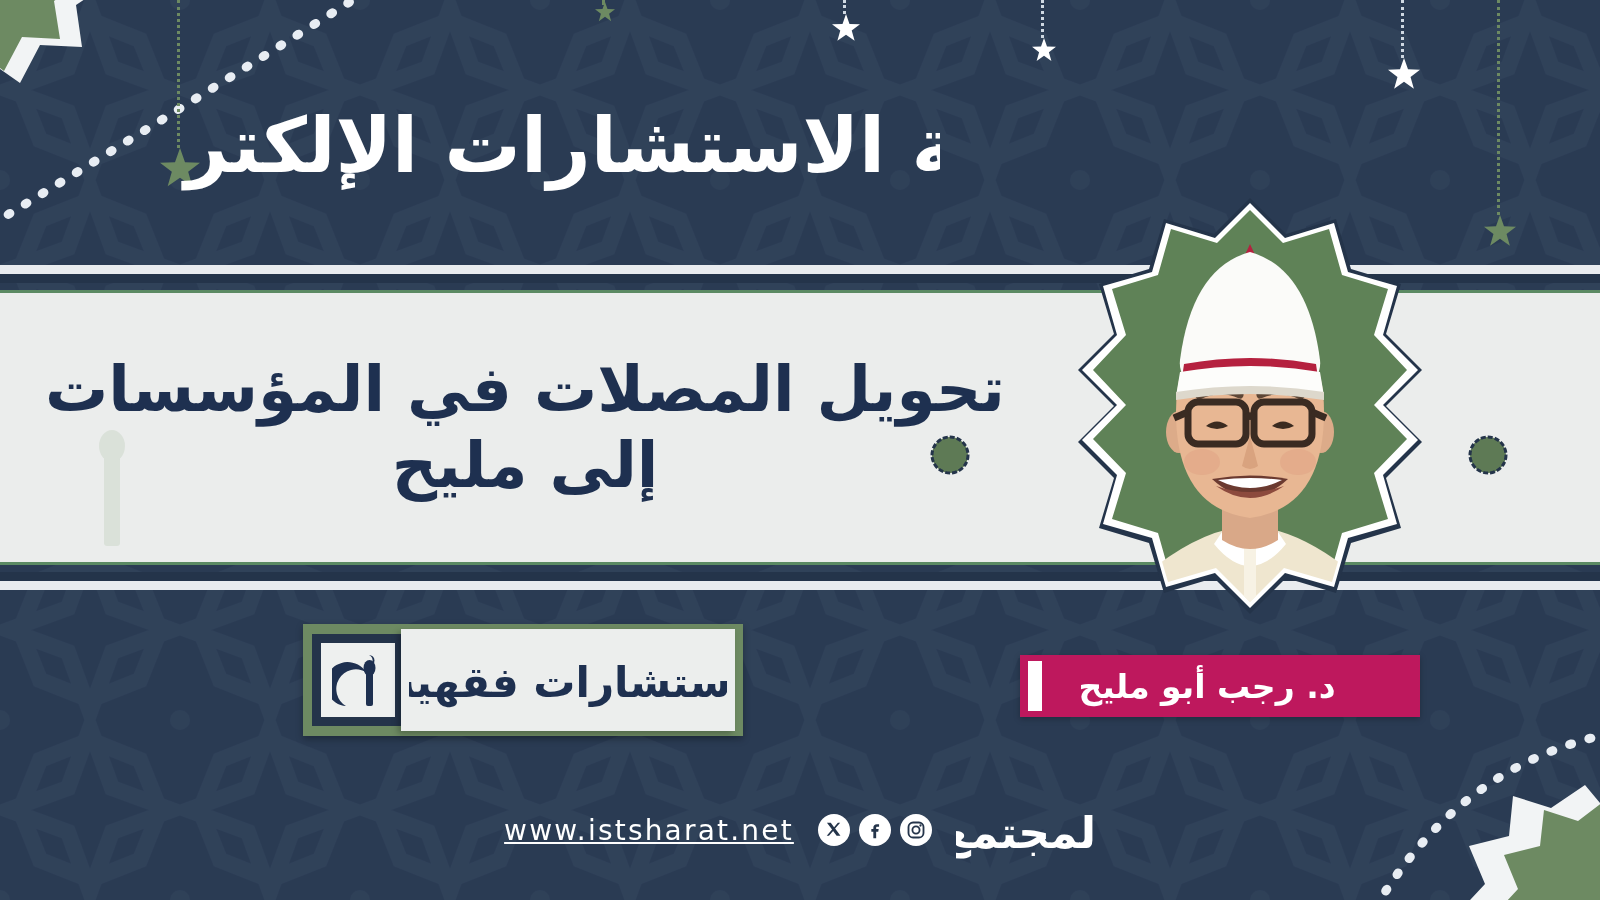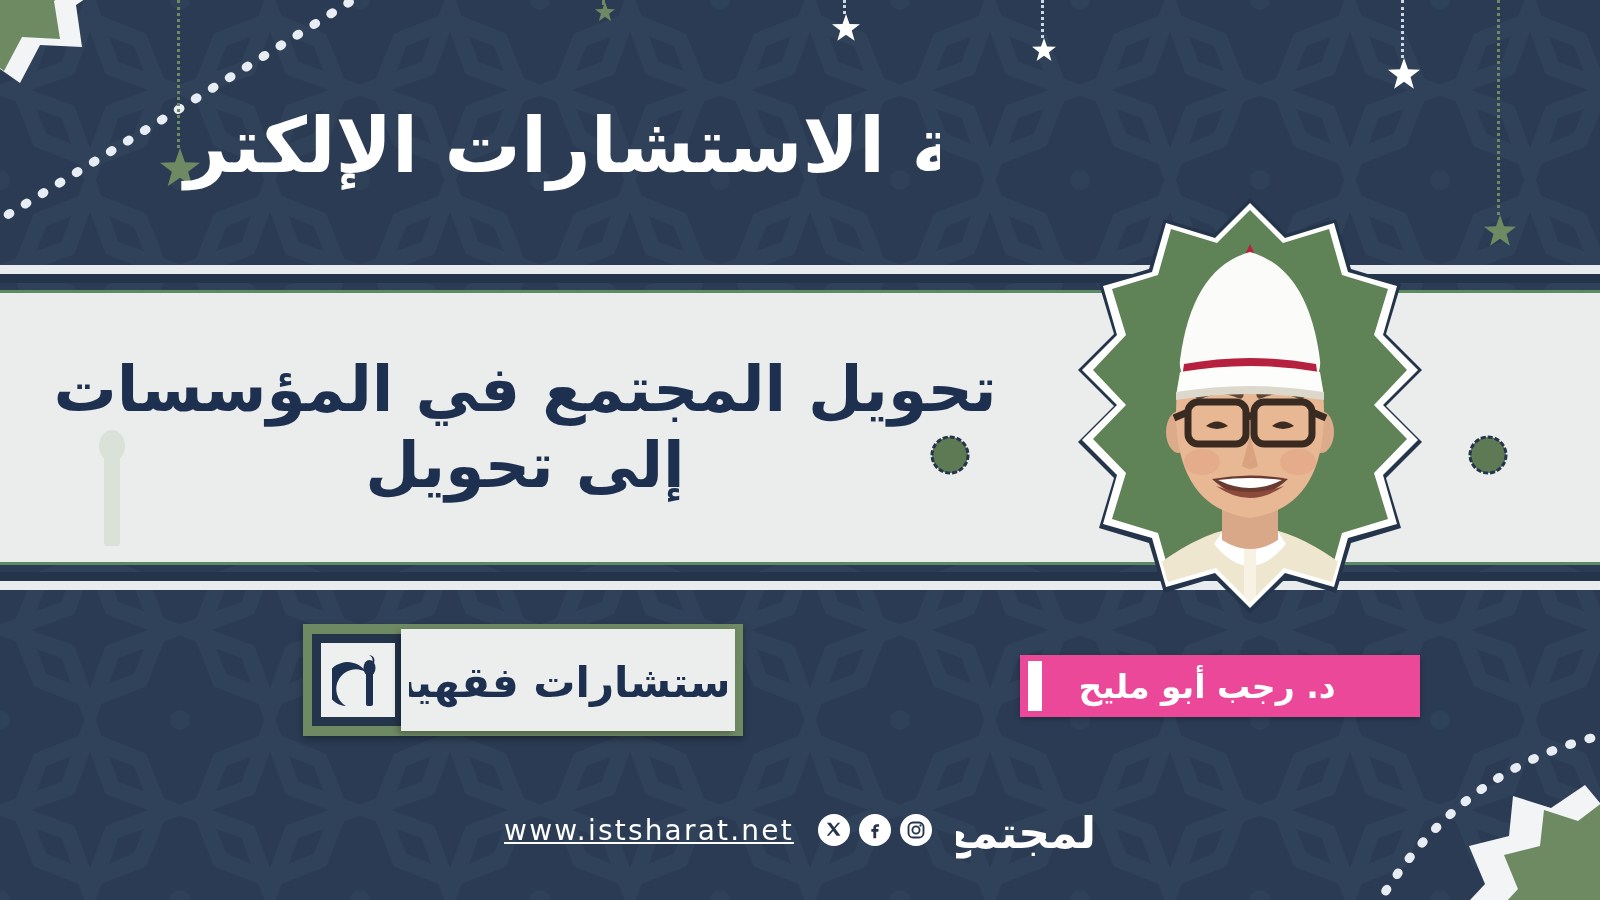--- a/index.html
+++ b/index.html
@@ -96,21 +96,21 @@
     position:absolute;
     left:180px;top:60px;width:760px;height:160px;
     z-index:5;
   }
 
   
   .nameplate{
     position:absolute;
     left:1020px;top:655px;
     width:400px;height:62px;
-    background:#ec4899;
+    background:#be185d;
     display:flex;align-items:center;justify-content:center;
     box-shadow:0 2px 6px rgba(0,0,0,.25);
     z-index:7;
   }
   .nameplate .tab{
     position:absolute;left:8px;top:6px;
     width:14px;height:50px;background:#ffffff;
   }
   .nameplate .name{
     color:#ffffff;
@@ -303,22 +303,22 @@
         <circle cx="22" cy="22" r="18" fill="#5e7a55" stroke="#24344a" stroke-width="3" stroke-dasharray="5 2"></circle>
       </svg>
     </div>
 
     <div class="band-hair-green" style="bottom:25px;"></div>
     <div class="band-strip-navy" style="bottom:9px;"></div>
     <div class="band-strip-light" style="bottom:0;"></div>
   </div>
 
   <div class="title-wrap">
-    <div class="title-line">تحويل المجتمع في المؤسسات</div>
-    <div class="title-line">إلى تحويل</div>
+    <div class="title-line">تحويل المصلات في المؤسسات</div>
+    <div class="title-line">إلى مليح</div>
   </div>
 
   <div class="portrait">
     <svg width="428" height="428" viewBox="0 0 428 428" aria-hidden="true">
       <defs>
 
         <clipPath id="rosetteClip">
           <path d="M214 10 L248 44 L296 30 L310 78 L358 92 L344 140 L378 174
                    L344 208 L378 242 L344 276 L358 324 L310 338 L296 386
                    L248 372 L214 406 L180 372 L132 386 L118 338 L70 324

